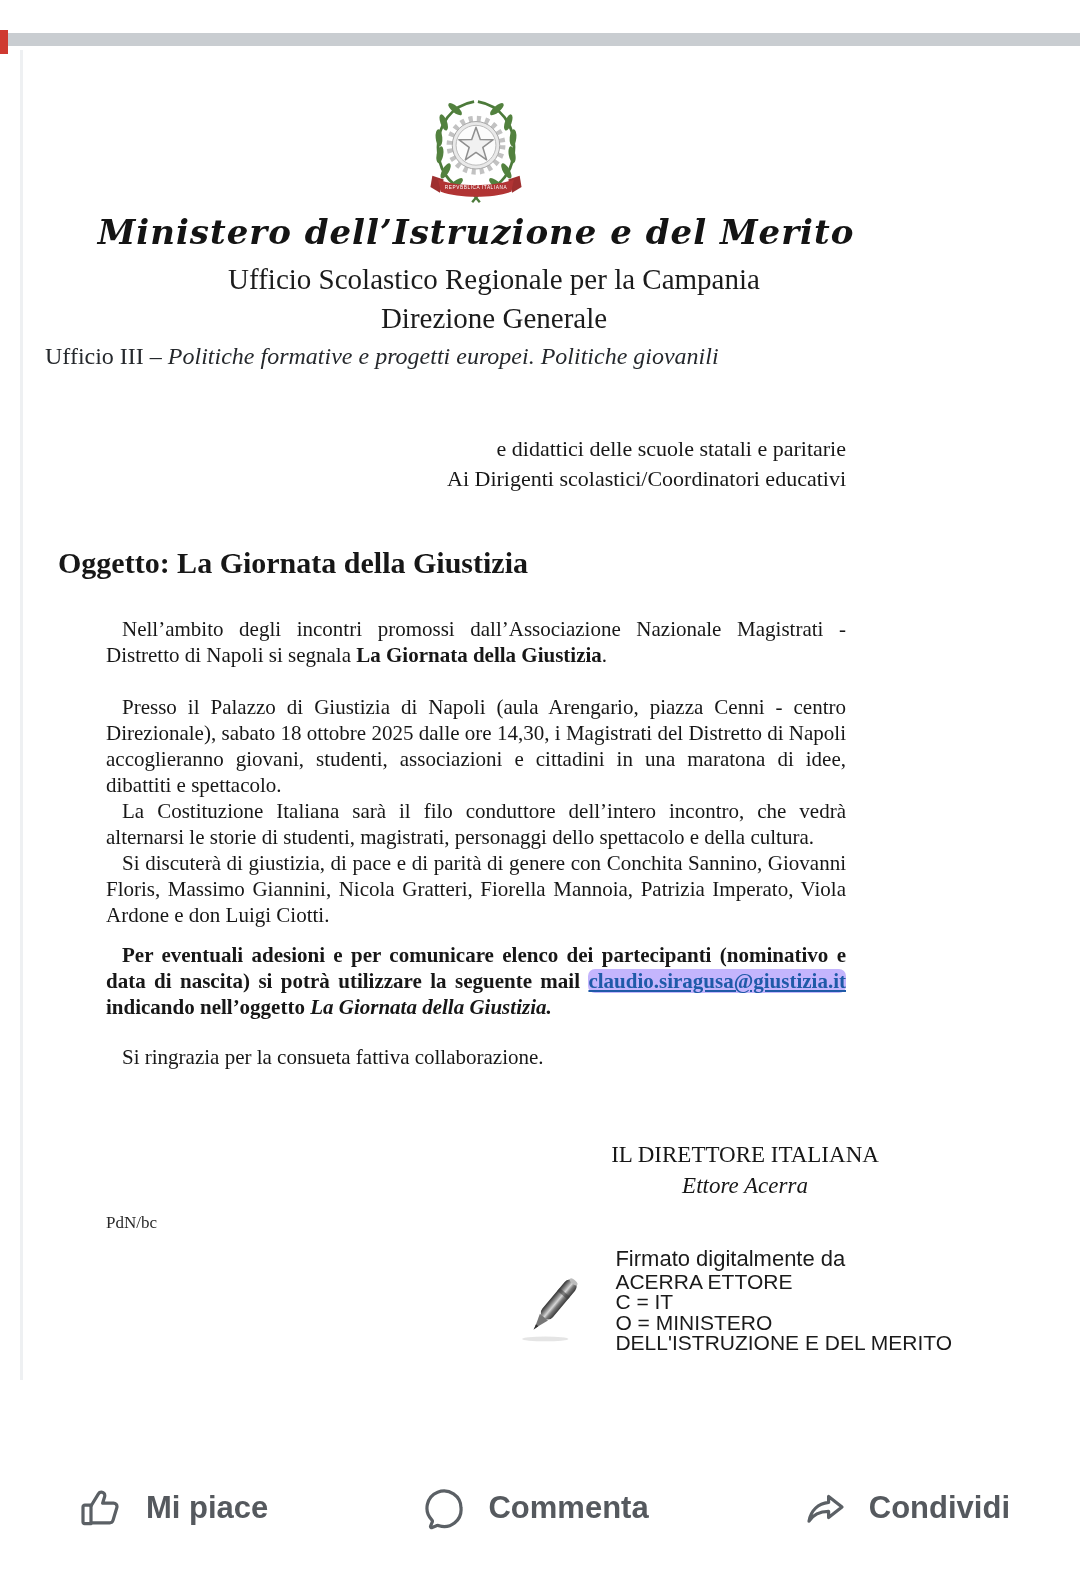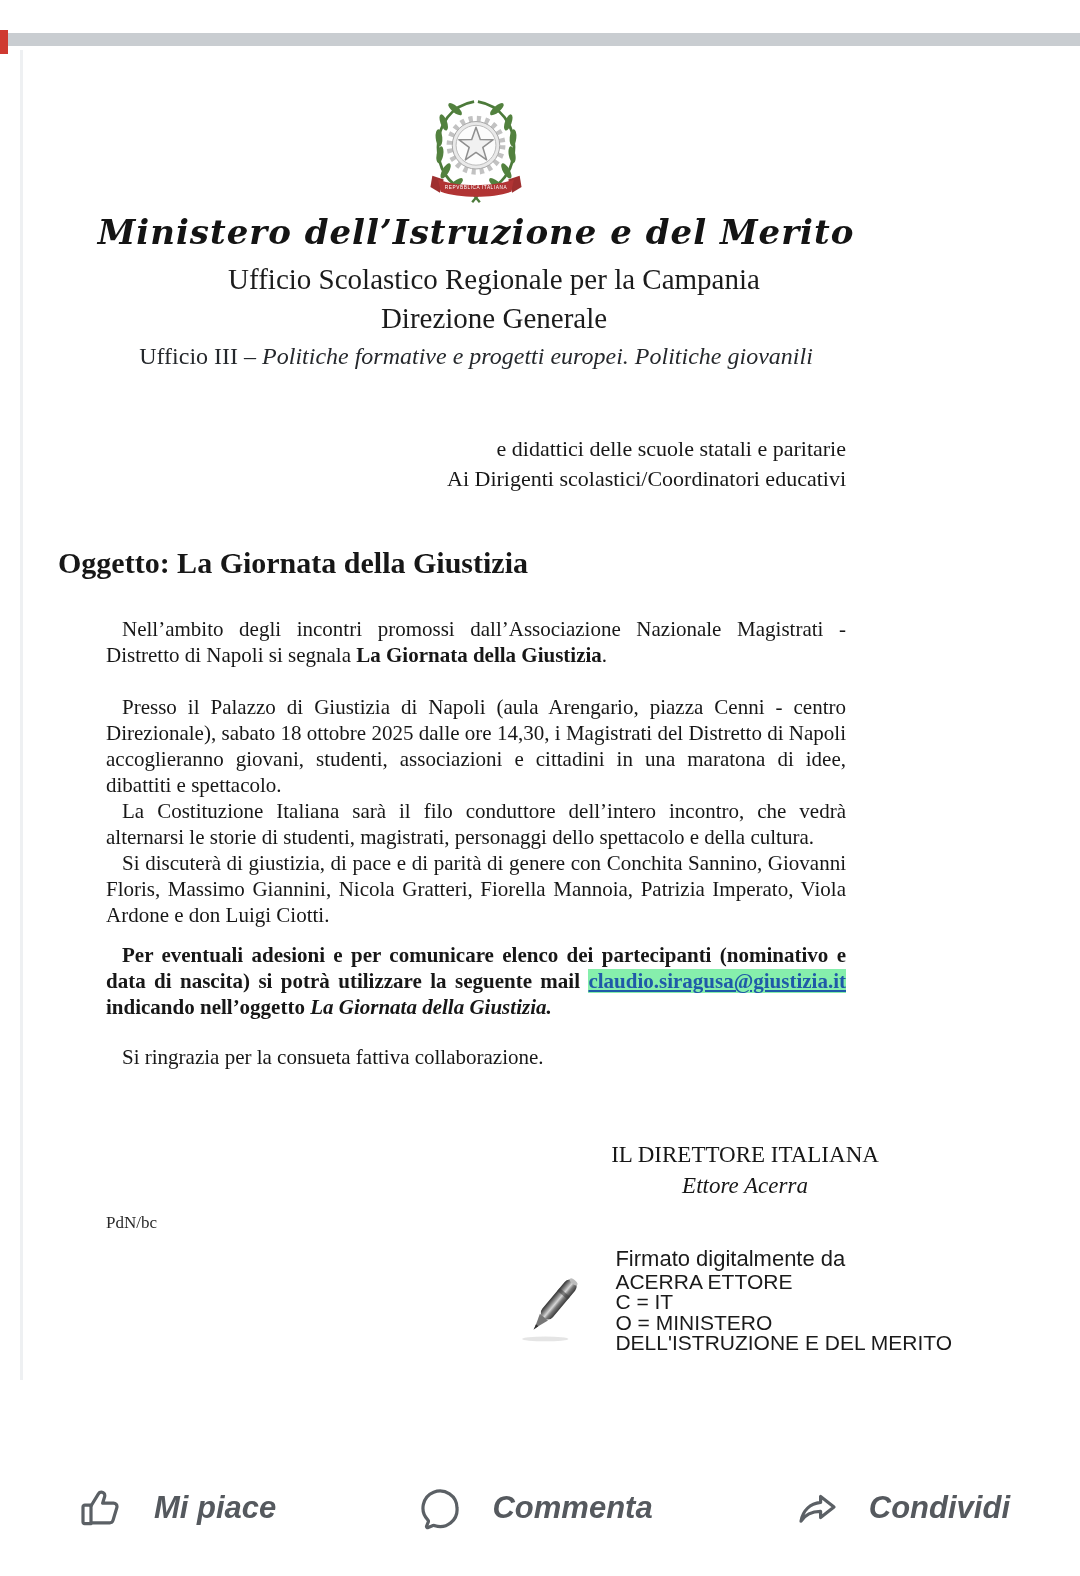--- a/index.html
+++ b/index.html
@@ -44,23 +44,23 @@
     text-align: center;
     font-size: 29px;
     line-height: 34px;
     color: #1b1b1b;
     padding-left: 36px;
   }
   .office-line1 { margin-top: 10px; }
   .office-line2 { margin-top: 5px; }
   .office-line3 {
     margin-top: 8px;
-    text-align: center;
     font-size: 24px;
     color: #25282c;
+    padding-left: 45px;
   }
   .office-line3 .it { font-style: italic; }
 
   .recipient {
     margin-top: 64px;
     margin-right: 106px;
     text-align: right;
     font-size: 22px;
     line-height: 30px;
   }
@@ -77,24 +77,25 @@
     font-size: 21px;
     line-height: 26px;
     text-align: justify;
     text-indent: 16px;
   }
   p.p1 { margin-top: 36px; margin-bottom: 26px; }
   p.p5 { margin-top: 14px; font-weight: bold; }
   p.p6 { margin-top: 24px; }
   .email {
     color: #1f5aa8;
-    background: #86efac;
+    background: #c4b5fd;
     text-decoration: underline;
     font-weight: bold;
     cursor: pointer;
+    border-radius: 7px;
   }
 
   .signoff {
     margin-top: 72px;
     margin-left: 540px;
     width: 410px;
     text-align: center;
     font-size: 23px;
   }
   .signoff .name { font-style: italic; margin-top: 5px; }
@@ -116,24 +117,23 @@
     position: absolute; left: 0; top: 1440px;
     width: 1080px; height: 136px;
     background: #ffffff;
     display: flex;
     align-items: center;
     justify-content: space-between;
     padding: 0 70px 0 78px;
     box-sizing: border-box;
   }
   button.action {
-    display: flex; align-items: center; gap: 28px;
+    display: flex; align-items: center; gap: 20px;
     background: none; border: none; padding: 0; margin: 0;
     cursor: pointer;
-    font-style: italic;
   }
   .alabel {
     font-family: "Liberation Sans", "DejaVu Sans", sans-serif;
     font-size: 31px;
     font-weight: 600;
     color: #55595e;
   }
   .aicon { width: 48px; height: 48px; }
 </style>
 </head>

